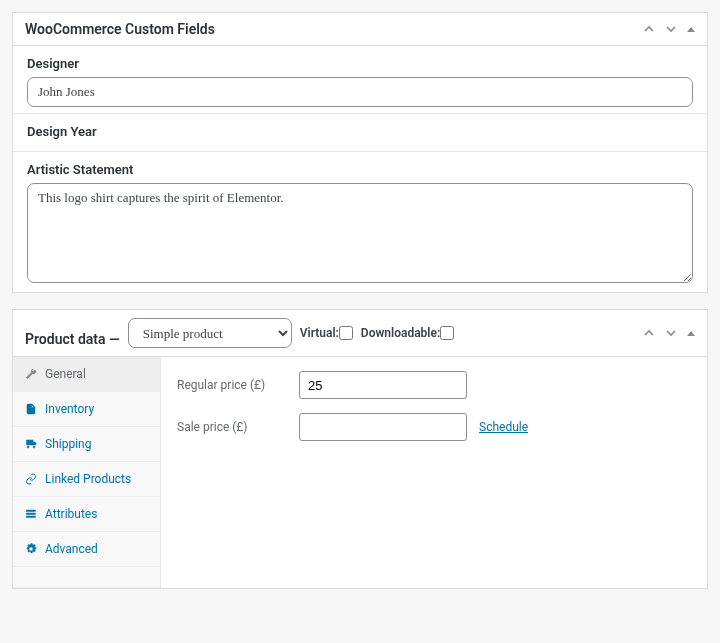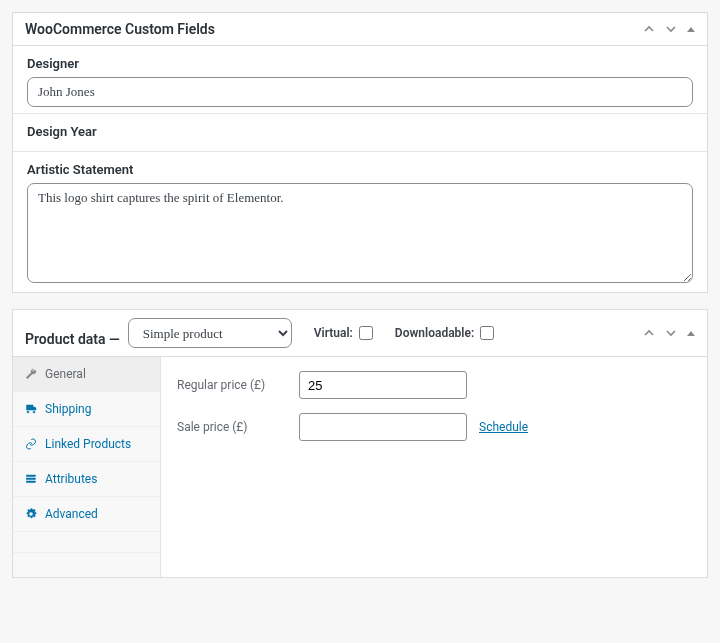--- a/index.html
+++ b/index.html
@@ -68,24 +68,22 @@
       background: #fff;
     }
     .product-data-title {
       font-weight: 600;
       font-size: 14px;
       margin-top: 12px;
     }
     .checkbox-group {
       display: flex;
       align-items: center;
-      gap: 6px;
       font-size: 12px;
       color: #3c434a;
-      margin-left: 14px;
     }
     .checkbox-group input[type="checkbox"] {
       width: 14px; height: 14px;
       border: 1px solid #8c8f94;
       border-radius: 3px;
     }
     .product-body {
       display: flex;
       min-height: 220px;
     }
@@ -221,20 +219,28 @@
         <span class="tab-icon">
             <svg width="12" height="12" viewBox="0 0 24 24">
               <path d="M22 7a5 5 0 0 1-7 4.58L5 21.58 2.42 19 12.42 9A5 5 0 0 1 17 2l-3 3 2 2 3-3a5 5 0 0 1 3 3z"></path>
             </svg>
           </span>
         <span>General</span>
       </div>
       <div class="tab">
         <span class="tab-icon">
             <svg width="12" height="12" viewBox="0 0 24 24">
+              <path d="M14 2H6a2 2 0 0 0-2 2v16a2 2 0 0 0 2 2h12a2 2 0 0 0 2-2V8l-6-6zM13 3.5L18.5 9H13V3.5z"></path>
+            </svg>
+          </span>
+        <span>Inventory</span>
+      </div>
+      <div class="tab">
+        <span class="tab-icon">
+            <svg width="12" height="12" viewBox="0 0 24 24">
               <path d="M3 4h13v10H3zM16 8h4l2 3v3h-6zM6 20a2 2 0 1 0 0-4 2 2 0 0 0 0 4zM18 20a2 2 0 1 0 0-4 2 2 0 0 0 0 4z"></path>
             </svg>
           </span>
         <span>Shipping</span>
       </div>
       <div class="tab">
         <span class="tab-icon">
             <svg width="12" height="12" viewBox="0 0 24 24">
               <path d="M10 13a5 5 0 0 0 7 0l3-3a5 5 0 0 0-7-7l-1 1M14 11a5 5 0 0 0-7 0l-3 3a5 5 0 0 0 7 7l1-1" fill="none" stroke-width="2"></path>
             </svg>

